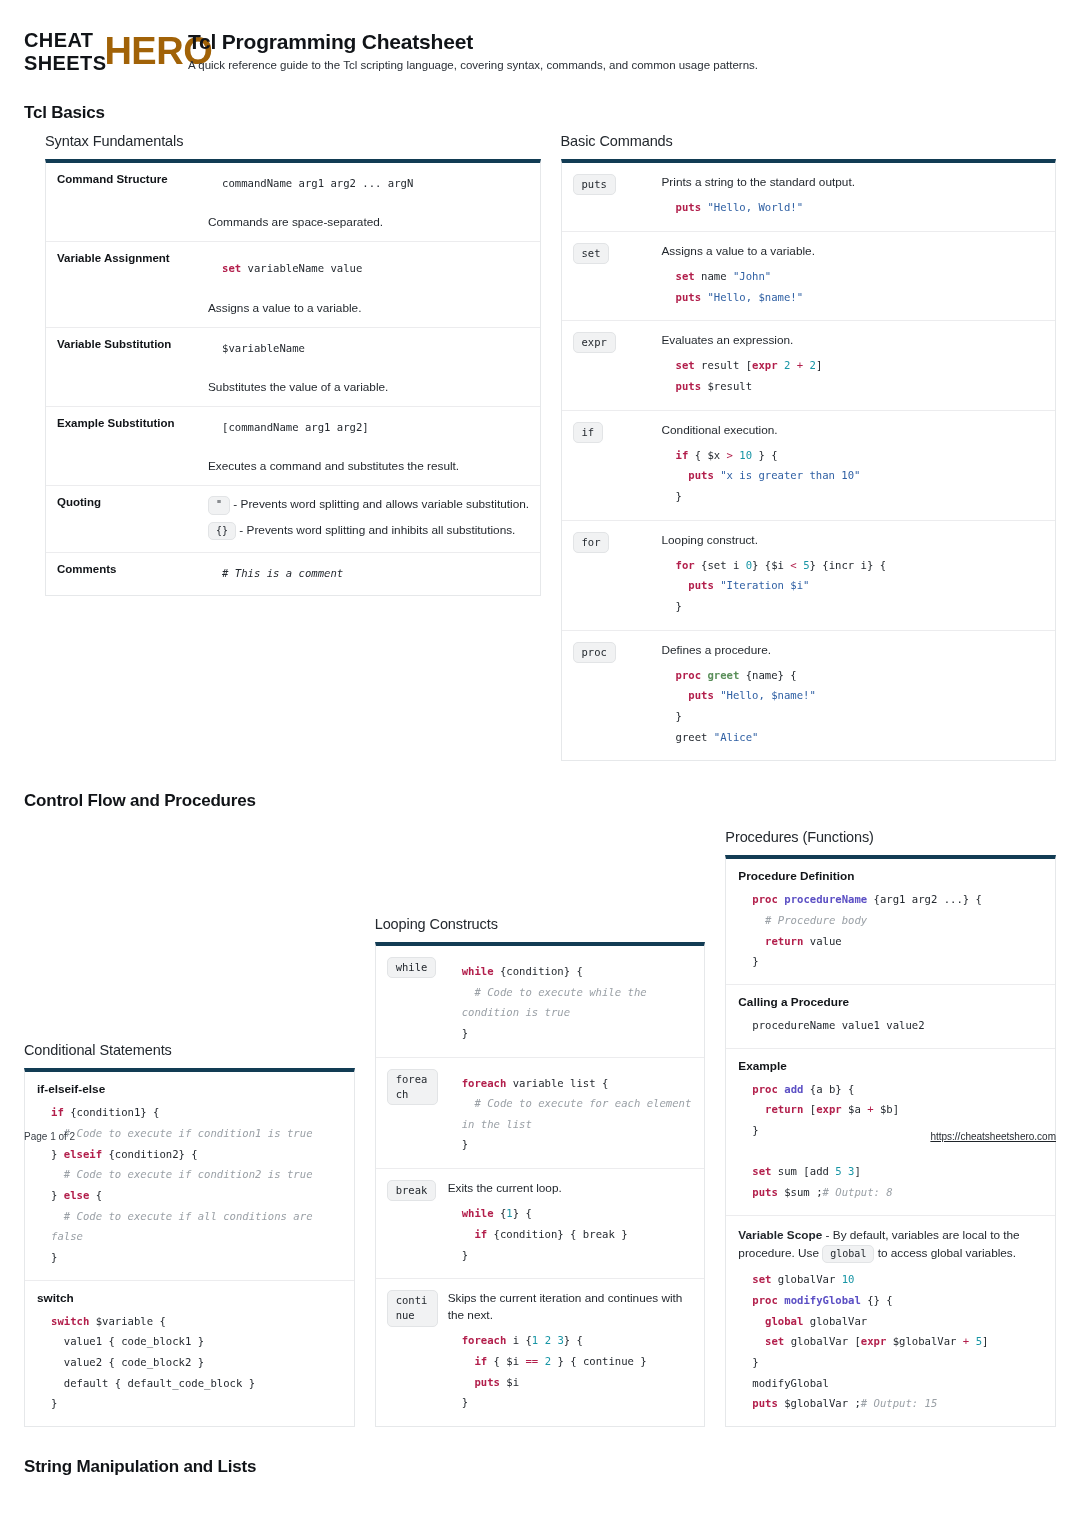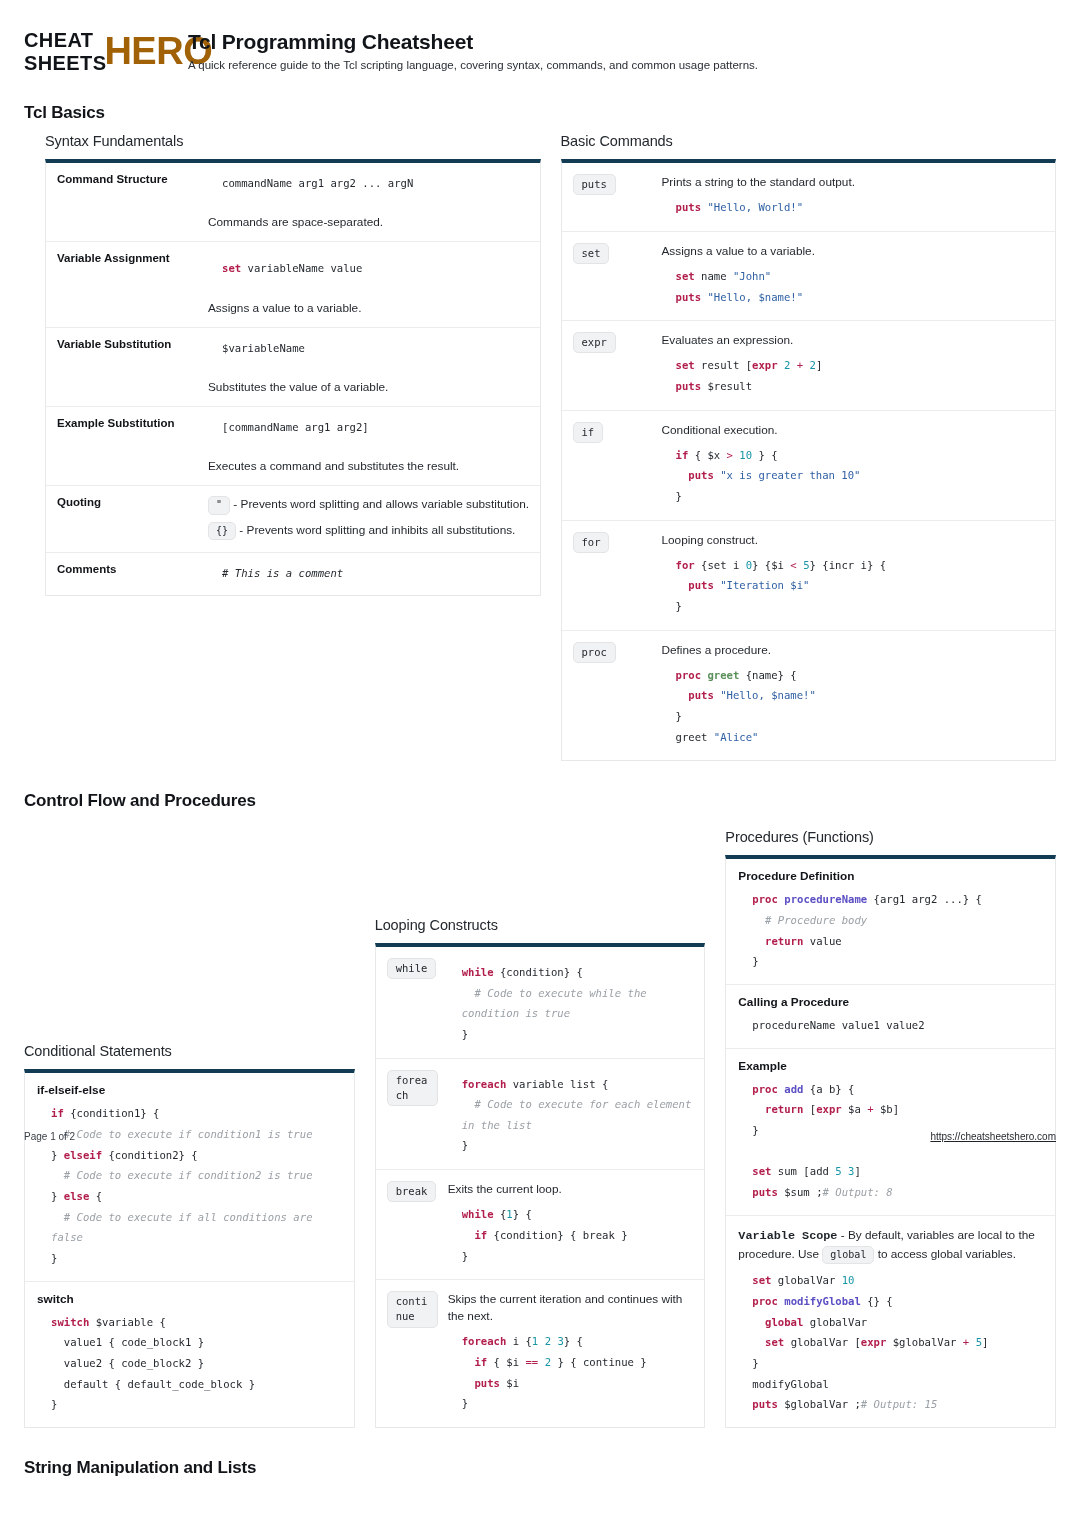--- a/index.html
+++ b/index.html
@@ -63,21 +63,21 @@
     background: #f1f2f3; border: 1px solid #e2e4e6; border-radius: 5px;
     padding: 2px 8px;
     font-family: "DejaVu Sans Mono", monospace;
     font-size: 10.5px; color: #24292f; line-height: 1.45;
     word-break: break-all; max-width: 100%;
   }
   .badge.sm { padding: 1px 7px; font-size: 10px; }
 
   .desc { font-size: 11.8px; color: #1f242a; line-height: 1.45; }
   .note { font-size: 11.8px; color: #1f242a; line-height: 1.55; }
-  .note b { font-weight: 700; font-family: Liberation Mono, monospace; }
+  .note b { font-weight: 700; }
 
   
   pre.code {
     font-family: "DejaVu Sans Mono", monospace;
     font-size: 10.6px; line-height: 1.95;
     color: #24292f; white-space: pre-wrap; word-break: break-word;
     margin: 6px 0 0 0; padding-left: 14px;
   }
   pre.code.tight { margin-top: 4px; }
   .kw   { color: #b21e4b; font-weight: 700; }

